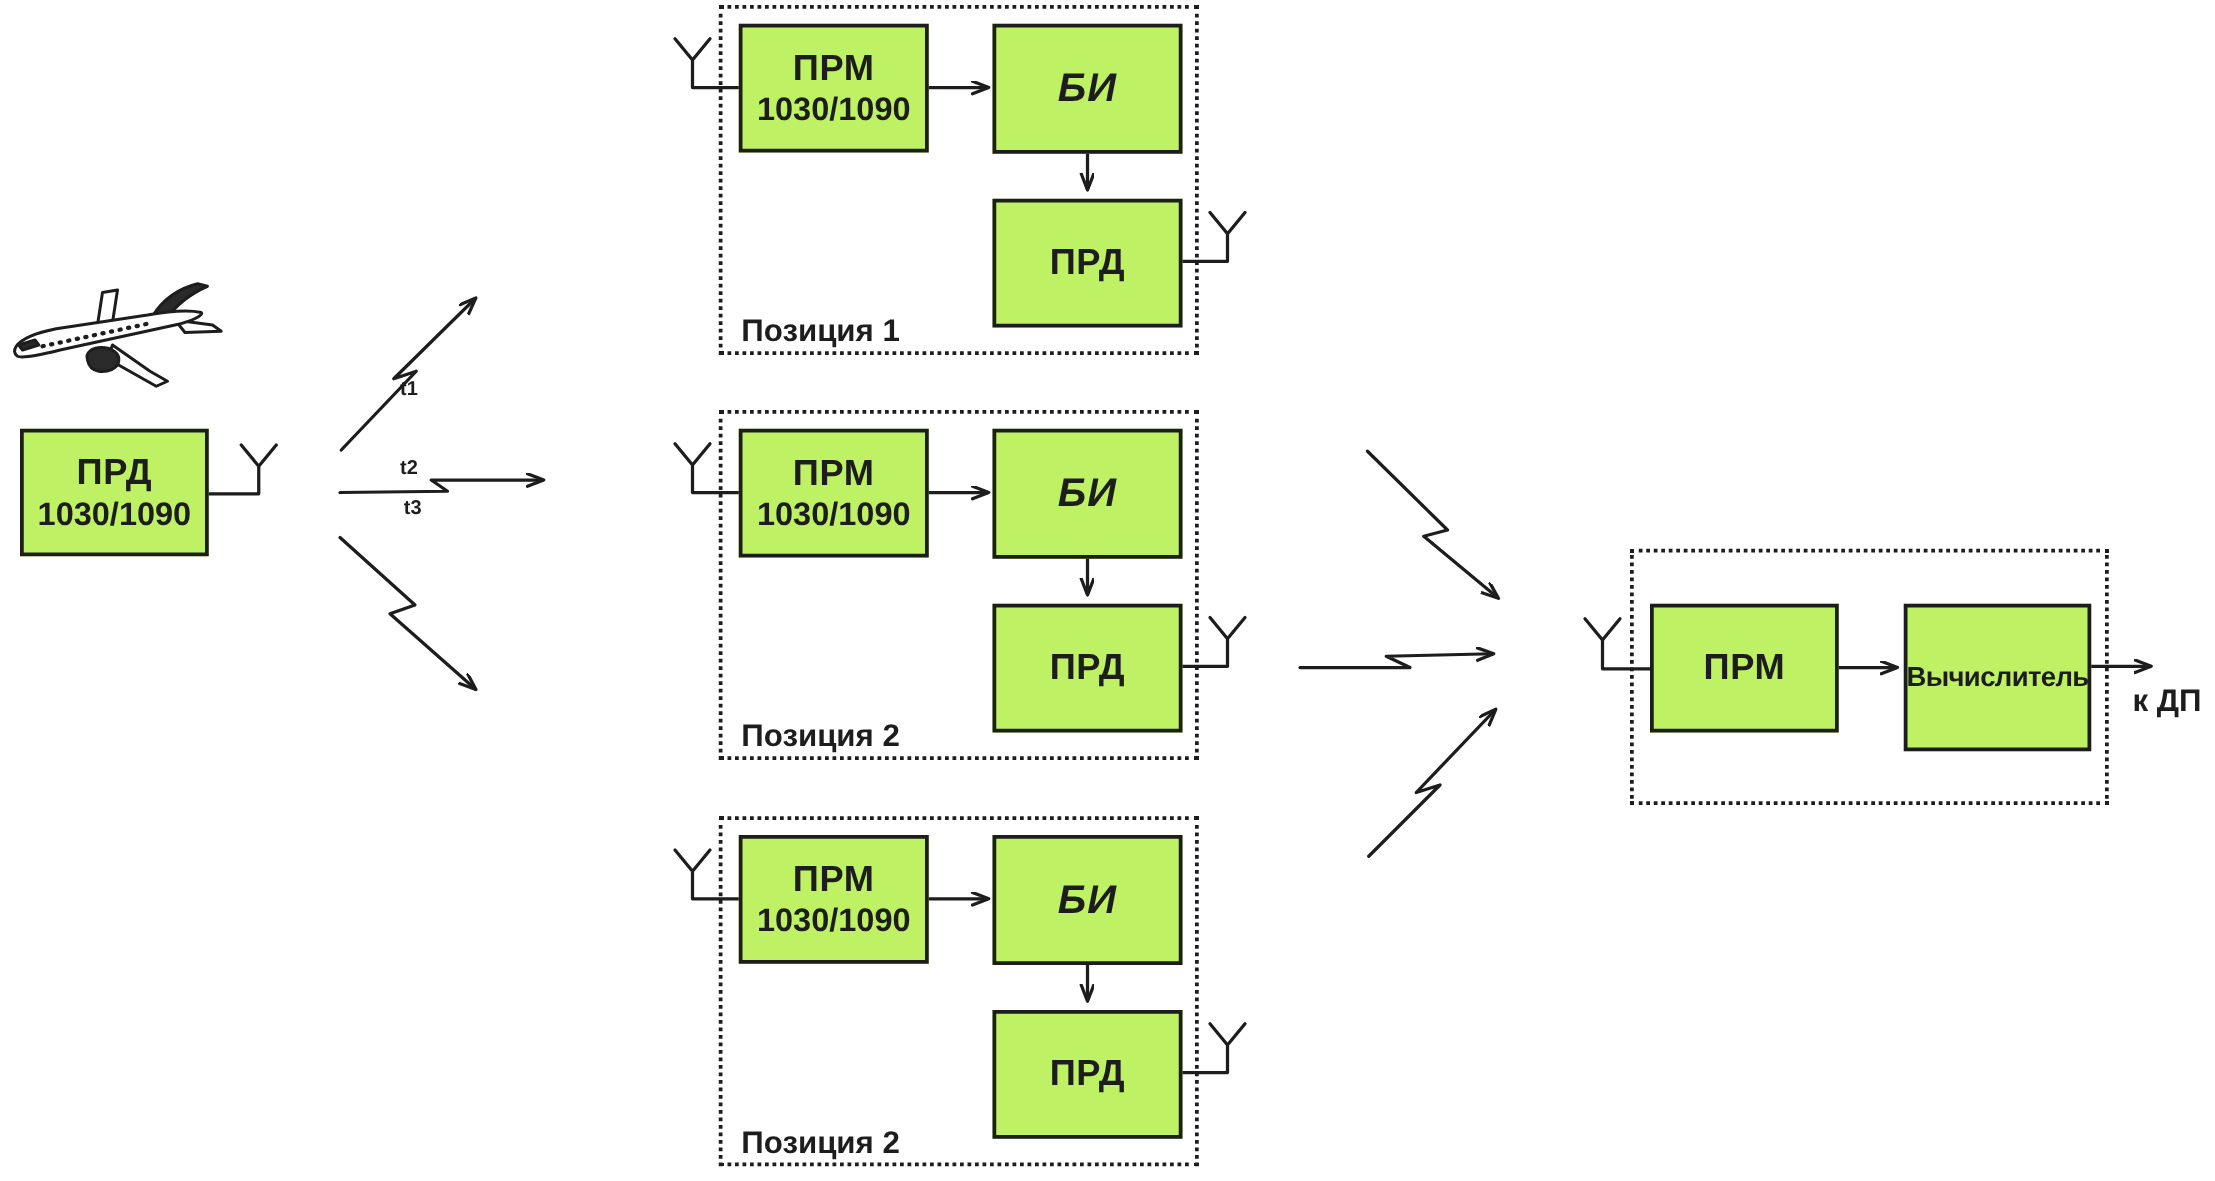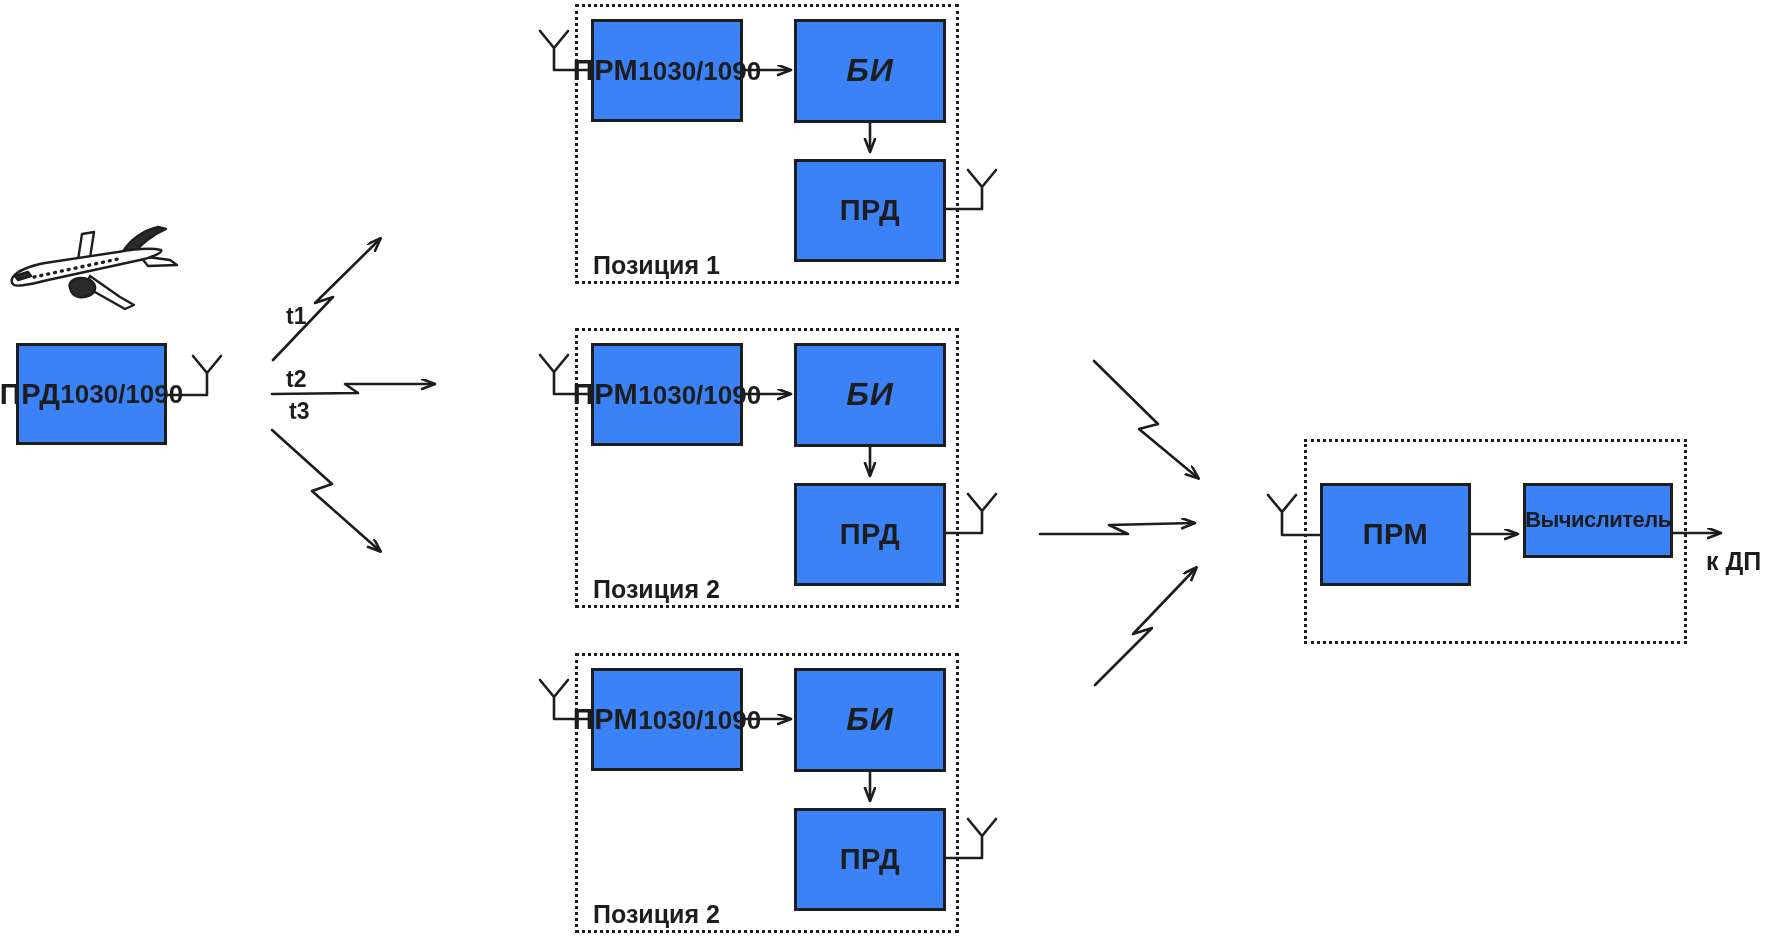--- a/index.html
+++ b/index.html
@@ -2,35 +2,35 @@
 <html><head>
 <meta charset="utf-8">
 <style>
   html,body{margin:0;padding:0;background:#ffffff;}
   .canvas{
     position:relative;width:1772px;height:945px;background:#ffffff;
     font-family:"Liberation Sans","DejaVu Sans",sans-serif;color:#1d1d1d;overflow:hidden;
   }
   .wires{position:absolute;left:0;top:0;width:1772px;height:945px;}
   .block{
-    position:absolute;border:3px solid #1d1d1d;background:#3b82f6;box-sizing:border-box;
-    display:flex;flex-direction:row;align-items:center;justify-content:center;
+    position:absolute;border:3px solid #1d1d1d;background:#bef264;box-sizing:border-box;
+    display:flex;flex-direction:column;align-items:center;justify-content:center;
     font-weight:bold;line-height:1.12;text-align:center;
   }
   .block-title{font-size:29px;letter-spacing:0.5px;}
   .block-title-big{font-size:32px;letter-spacing:1px;font-style:italic;}
   .block-sub{font-size:26px;margin-top:2px;}
   .dotted-box{
     position:absolute;border:3px dotted #1d1d1d;box-sizing:border-box;background:transparent;
   }
   .group-label{
     position:absolute;font-size:25px;font-weight:bold;white-space:nowrap;
   }
   .sig-label{
-    position:absolute;font-size:23px;font-weight:bold;white-space:nowrap;
+    position:absolute;font-size:16px;font-weight:bold;white-space:nowrap;margin-left:34px;
   }
   .computer-title{font-size:22px;letter-spacing:-0.5px;}
 </style>
 </head>
 <body>
 
 <div class="canvas">
 
   <svg class="wires" viewBox="0 0 1772 945" fill="none" stroke="#1d1d1d" stroke-width="2.6" stroke-linecap="round" stroke-linejoin="round">
     <defs>
@@ -141,18 +141,18 @@
   </div>
   <div class="block" style="left:794px;top:808px;width:152px;height:103px">
     <div class="block-title">ПРД</div>
   </div>
   <div class="group-label" style="left:593px;top:900px">Позиция 2</div>
 
   <div class="dotted-box" style="left:1304px;top:439px;width:383px;height:205px"></div>
   <div class="block" style="left:1320px;top:483px;width:151px;height:103px">
     <div class="block-title">ПРМ</div>
   </div>
-  <div class="block" style="left:1523px;top:483px;width:150px;height:75px">
+  <div class="block" style="left:1523px;top:483px;width:150px;height:118px">
     <div class="computer-title" style="font-weight:bold">Вычислитель</div>
   </div>
   <div class="group-label" style="left:1706px;top:547px">к ДП</div>
 
 </div>
 
 </body></html>

